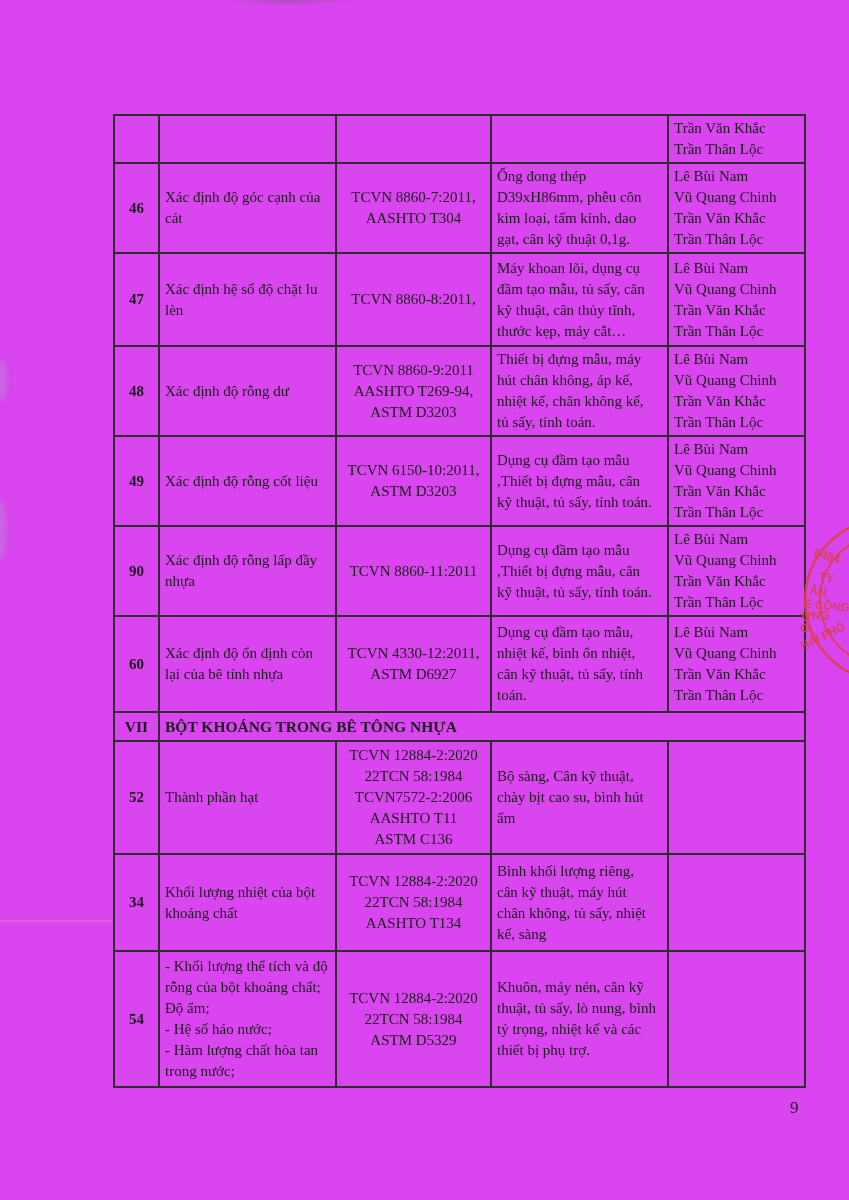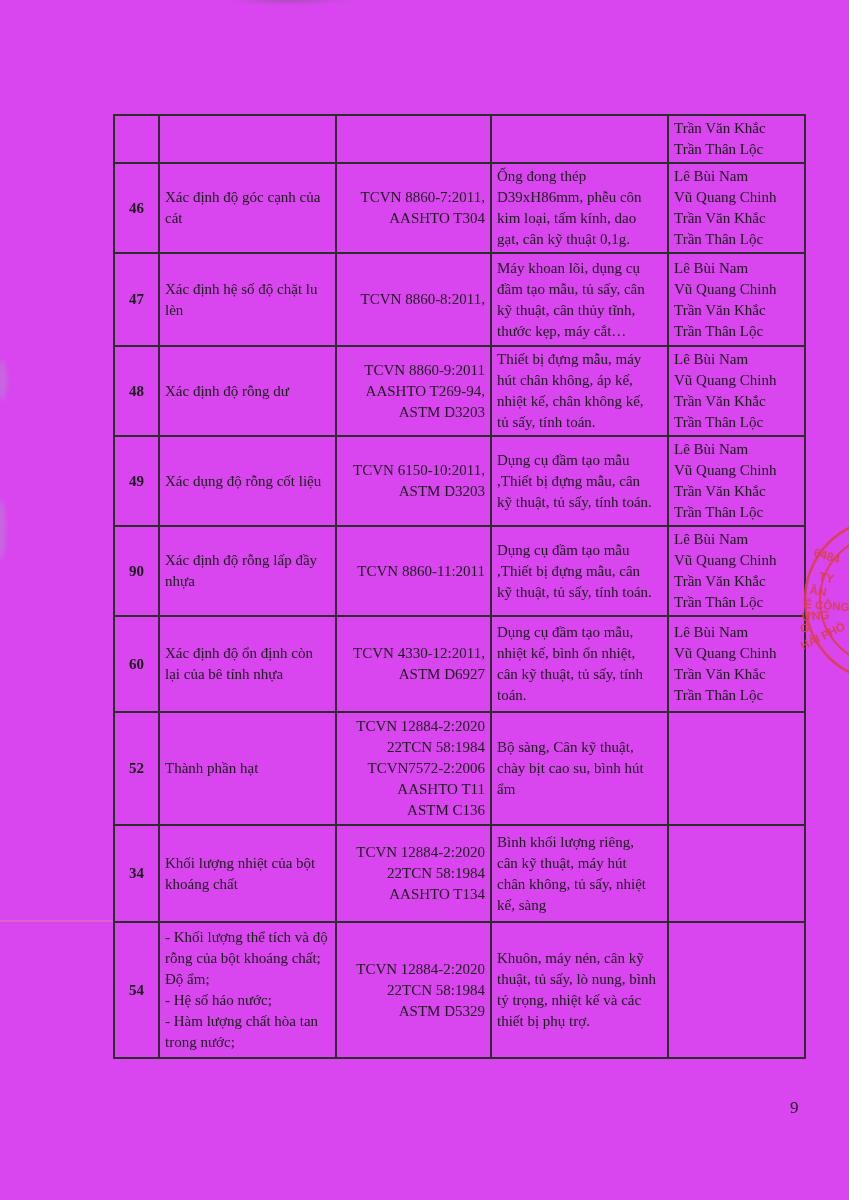--- a/index.html
+++ b/index.html
@@ -41,21 +41,21 @@
     overflow:hidden;
     white-space:pre-line;
     word-wrap:break-word;
   }
   .col-no{width:45px;}
   .col-name{width:177px;}
   .col-std{width:155px;}
   .col-equip{width:177px;}
   .col-staff{width:137px;}
   td.c-no{text-align:center;font-weight:bold;}
-  td.c-std{text-align:right;}
+  td.c-std{text-align:center;}
   td.c-staff{vertical-align:middle;}
   tr.section-row td{
     font-weight:bold;
     font-size:15.5px;
     white-space:nowrap;
   }
   
   .page-number{
     position:absolute;left:790px;top:1098px;
     font-size:17px;color:#222;
@@ -130,21 +130,21 @@
 hút chân không, áp kế,
 nhiệt kế, chân không kế,
 tủ sấy, tính toán.</td>
         <td class="c-staff">Lê Bùi Nam
 Vũ Quang Chinh
 Trần Văn Khắc
 Trần Thân Lộc</td>
       </tr>
       <tr style="height:87px;">
         <td class="c-no">49</td>
-        <td>Xác dụng độ rỗng cốt liệu</td>
+        <td>Xác định độ rỗng cốt liệu</td>
         <td class="c-std">TCVN 6150-10:2011,
 ASTM D3203</td>
         <td>Dụng cụ đầm tạo mẫu
 ,Thiết bị đựng mẫu, cân
 kỹ thuật, tủ sấy, tính toán.</td>
         <td class="c-staff">Lê Bùi Nam
 Vũ Quang Chinh
 Trần Văn Khắc
 Trần Thân Lộc</td>
       </tr>
@@ -166,20 +166,24 @@
         <td class="c-std">TCVN 4330-12:2011,
 ASTM D6927</td>
         <td>Dụng cụ đầm tạo mẫu,
 nhiệt kế, bình ổn nhiệt,
 cân kỹ thuật, tủ sấy, tính
 toán.</td>
         <td class="c-staff">Lê Bùi Nam
 Vũ Quang Chinh
 Trần Văn Khắc
 Trần Thân Lộc</td>
+      </tr>
+      <tr class="section-row" style="height:29px;">
+        <td class="c-no">VII</td>
+        <td colspan="4">BỘT KHOÁNG TRONG BÊ TÔNG NHỰA</td>
       </tr>
       <tr style="height:113px;">
         <td class="c-no">52</td>
         <td>Thành phần hạt</td>
         <td class="c-std">TCVN 12884-2:2020
 22TCN 58:1984
 TCVN7572-2:2006
 AASHTO T11
 ASTM C136</td>
         <td>Bộ sàng, Cân kỹ thuật,

